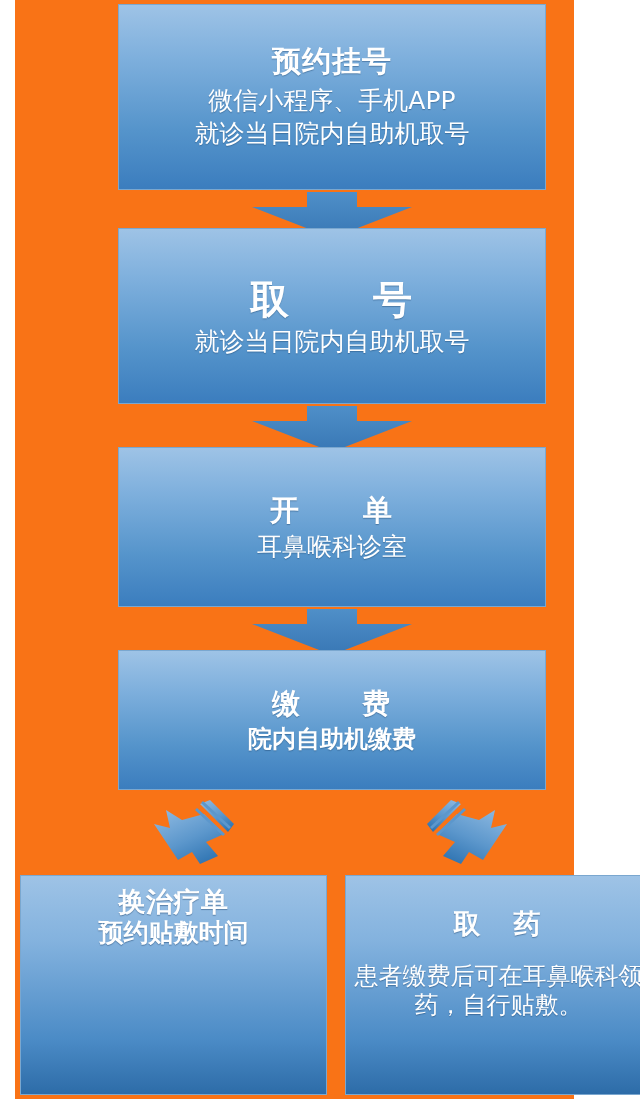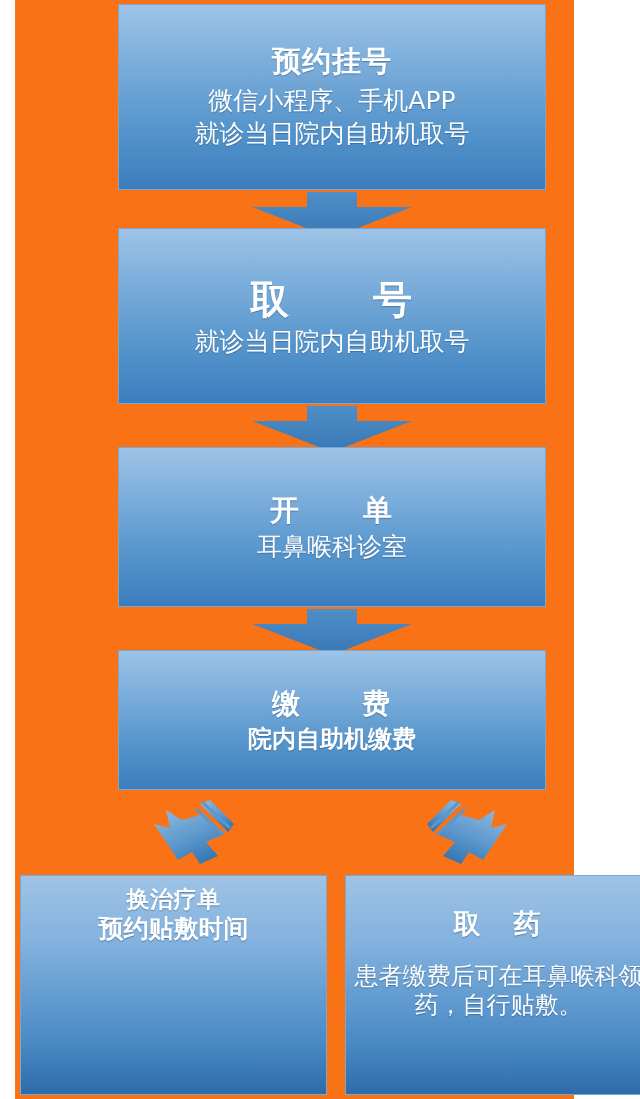--- a/index.html
+++ b/index.html
@@ -105,21 +105,21 @@
     align-items: center;
     justify-content: flex-start;
     padding: 10px 4px 8px 4px;
     line-height: 1.2;
     text-shadow: 0 1px 1px rgba(25,60,100,0.45);
   }
   .result-left  { left: 5px;   top: 875px; width: 307px; height: 220px; }
   .result-right { left: 330px; top: 875px; width: 307px; height: 220px; }
 
   .result-title {
-    font-size: 23px;
+    font-size: 27px;
     font-weight: bold;
     margin: 0;
     white-space: pre;
     letter-spacing: 0.5px;
   }
   .result-subtitle {
     font-size: 25px;
     font-weight: bold;
     margin: 0 0 0 0;
     white-space: pre;

